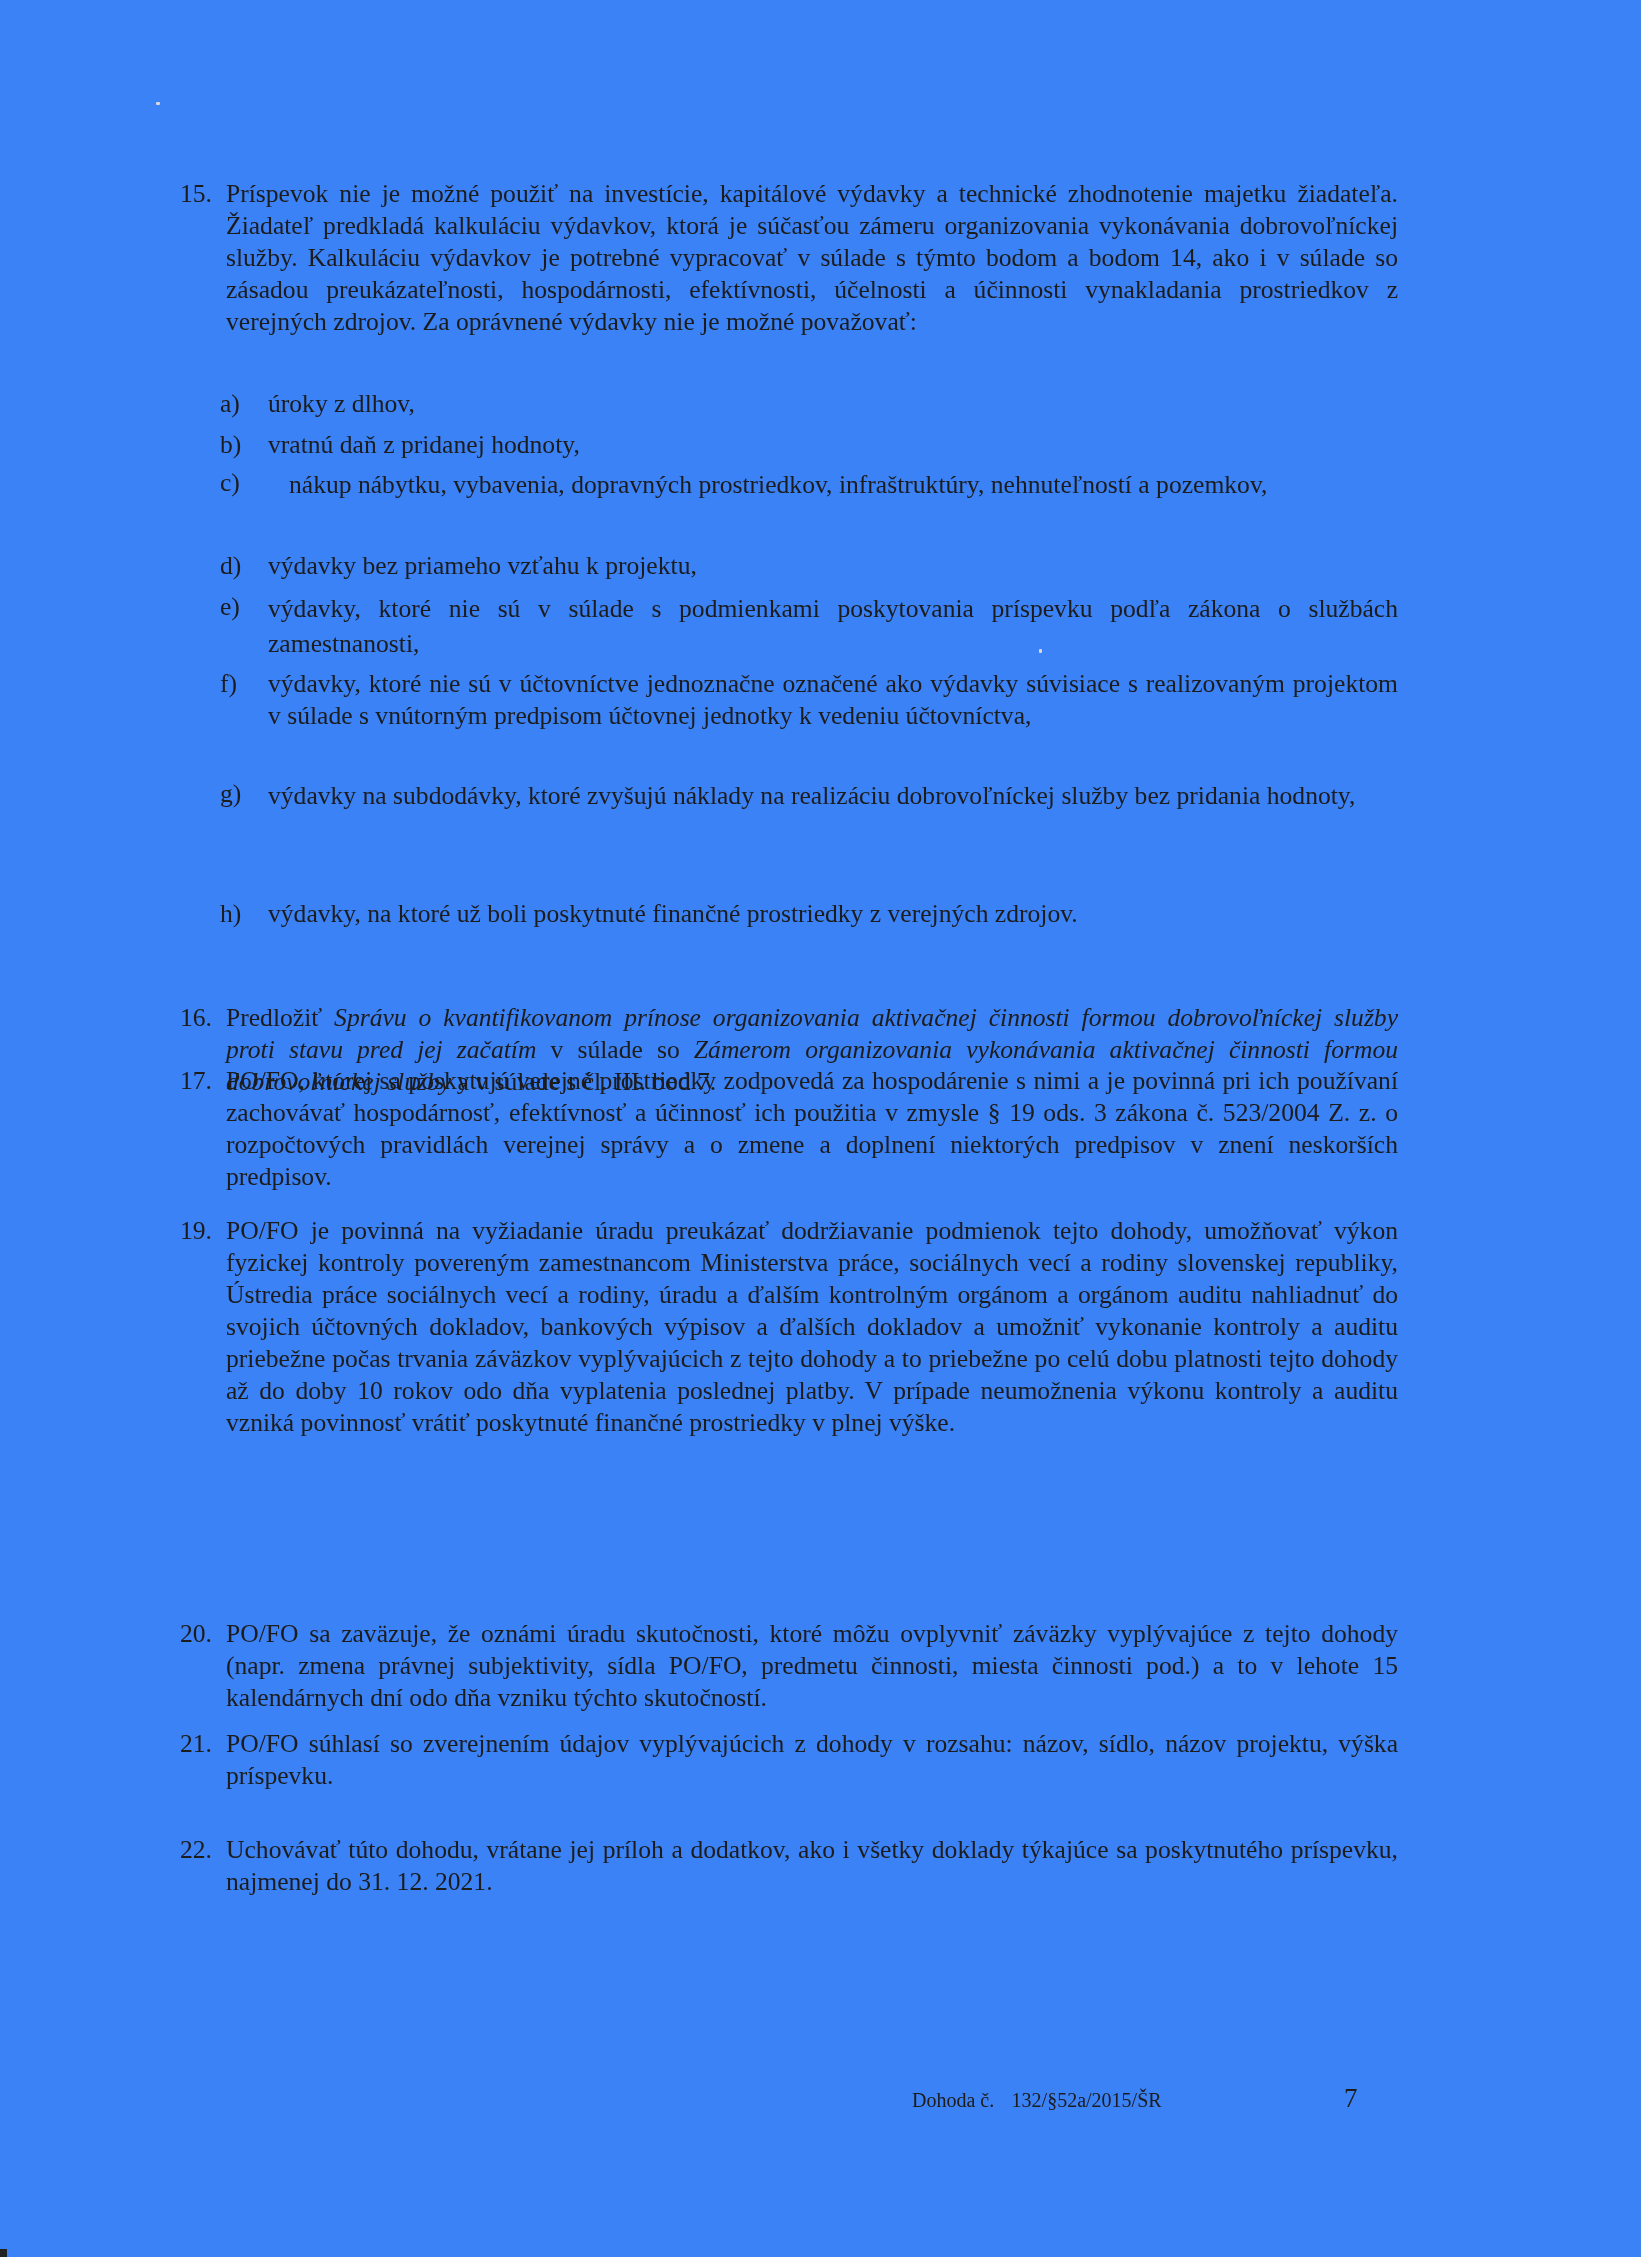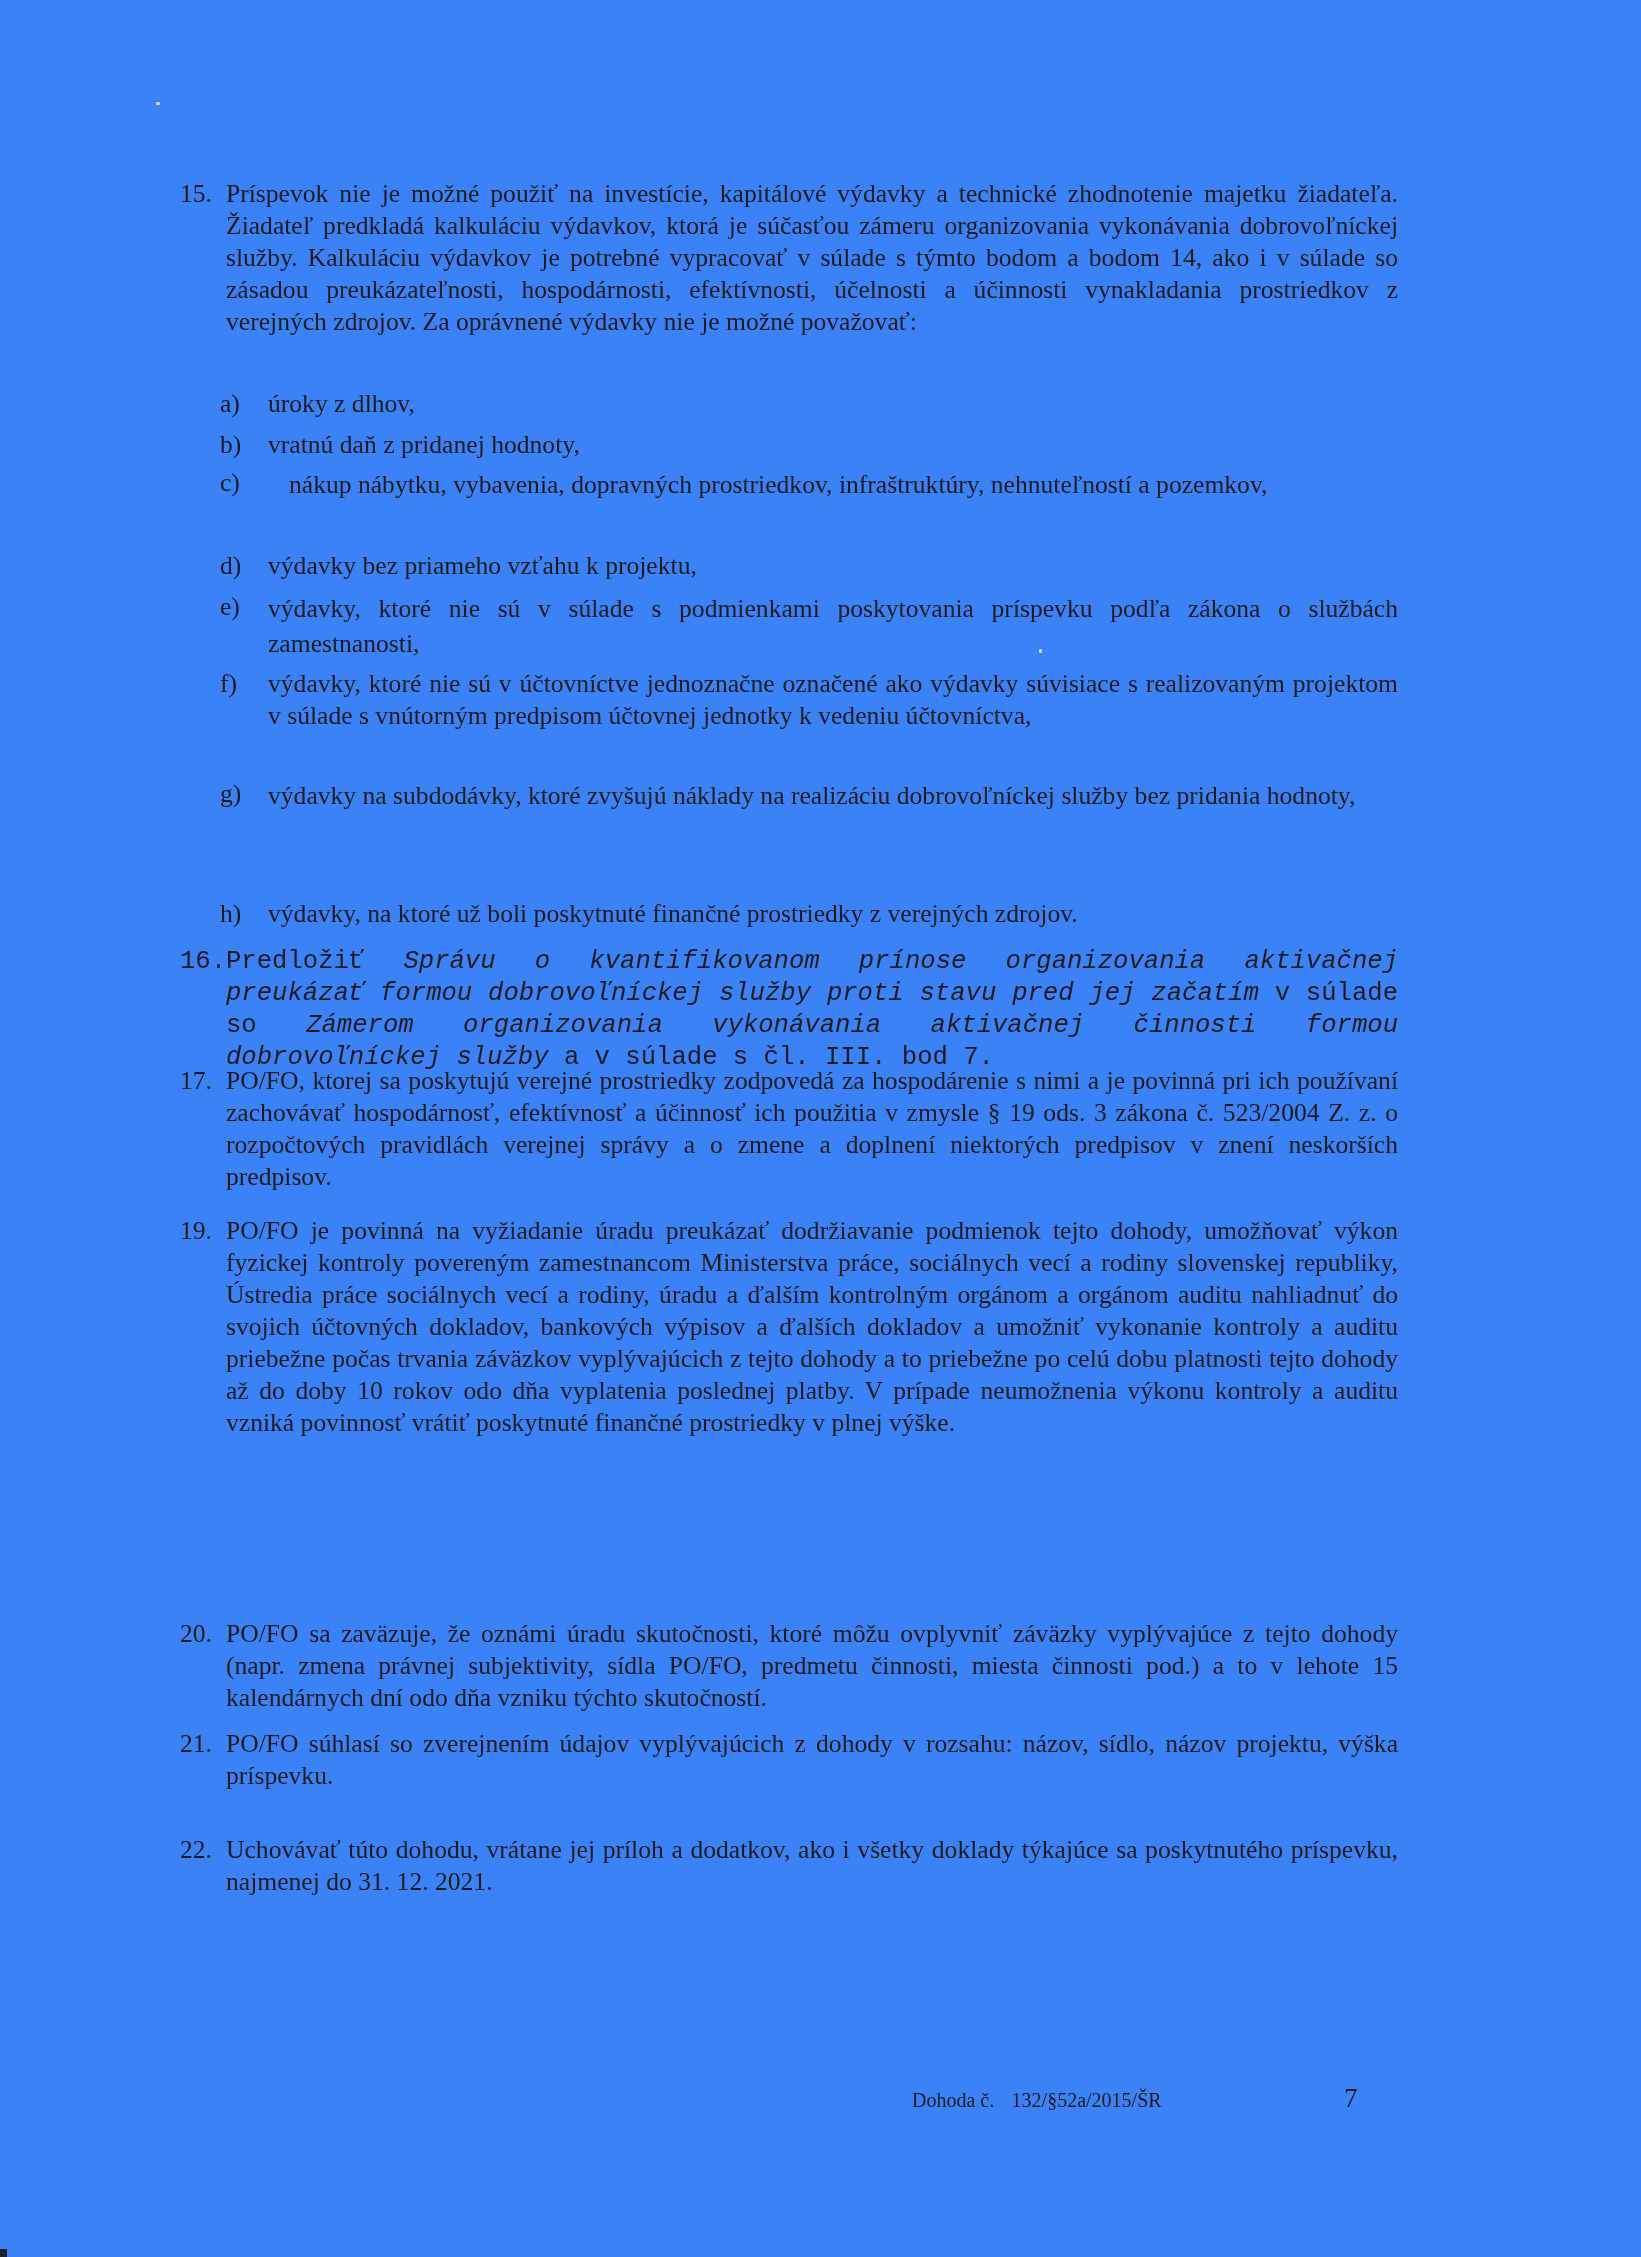--- a/index.html
+++ b/index.html
@@ -60,23 +60,23 @@
   </div>
   <div class="sub cont-wide" style="top:778px;">
     <span class="lbl">g)</span>
     <div class="body">výdavky na subdodávky, ktoré zvyšujú náklady na realizáciu dobrovoľníckej služby bez pridania hodnoty,</div>
   </div>
   <div class="sub" style="top:898px;">
     <span class="lbl">h)</span>
     <div class="body">výdavky, na ktoré už boli poskytnuté finančné prostriedky z verejných zdrojov.</div>
   </div>
 
-  <div class="item" style="top:946px;font-family:Liberation Mono, monospace;">
+  <div class="item" style="top:1002px;">
     <span class="num">16.</span>
-    <div class="body"><span>Predložiť </span><i>Správu o kvantifikovanom prínose organizovania aktivačnej preukázať formou dobrovoľníckej služby proti stavu pred jej začatím</i><span> v súlade so </span><i>Zámerom organizovania vykonávania aktivačnej činnosti formou dobrovoľníckej služby</i><span> a v súlade s čl. III. bod 7.</span></div>
+    <div class="body"><span>Predložiť </span><i>Správu o kvantifikovanom prínose organizovania aktivačnej činnosti formou dobrovoľníckej služby proti stavu pred jej začatím</i><span> v súlade so </span><i>Zámerom organizovania vykonávania aktivačnej činnosti formou dobrovoľníckej služby</i><span> a v súlade s čl. III. bod 7.</span></div>
   </div>
 
   <div class="item" style="top:1065px;">
     <span class="num">17.</span>
     <div class="body">PO/FO, ktorej sa poskytujú verejné prostriedky zodpovedá za hospodárenie s nimi a je povinná pri ich používaní zachovávať hospodárnosť, efektívnosť a účinnosť ich použitia v zmysle § 19 ods. 3 zákona č. 523/2004 Z. z. o rozpočtových pravidlách verejnej správy a o zmene a doplnení niektorých predpisov v znení neskorších predpisov.</div>
   </div>
 
   <div class="item" style="top:1215px;">
     <span class="num">19.</span>
     <div class="body">PO/FO je povinná na vyžiadanie úradu preukázať dodržiavanie podmienok tejto dohody, umožňovať výkon fyzickej kontroly povereným zamestnancom Ministerstva práce, sociálnych vecí a rodiny slovenskej republiky, Ústredia práce sociálnych vecí a rodiny, úradu a ďalším kontrolným orgánom a orgánom auditu nahliadnuť do svojich účtovných dokladov, bankových výpisov a ďalších dokladov a umožniť vykonanie kontroly a auditu priebežne počas trvania záväzkov vyplývajúcich z tejto dohody a to priebežne po celú dobu platnosti tejto dohody až do doby 10 rokov odo dňa vyplatenia poslednej platby. V prípade neumožnenia výkonu kontroly a auditu vzniká povinnosť vrátiť poskytnuté finančné prostriedky v plnej výške.</div>

